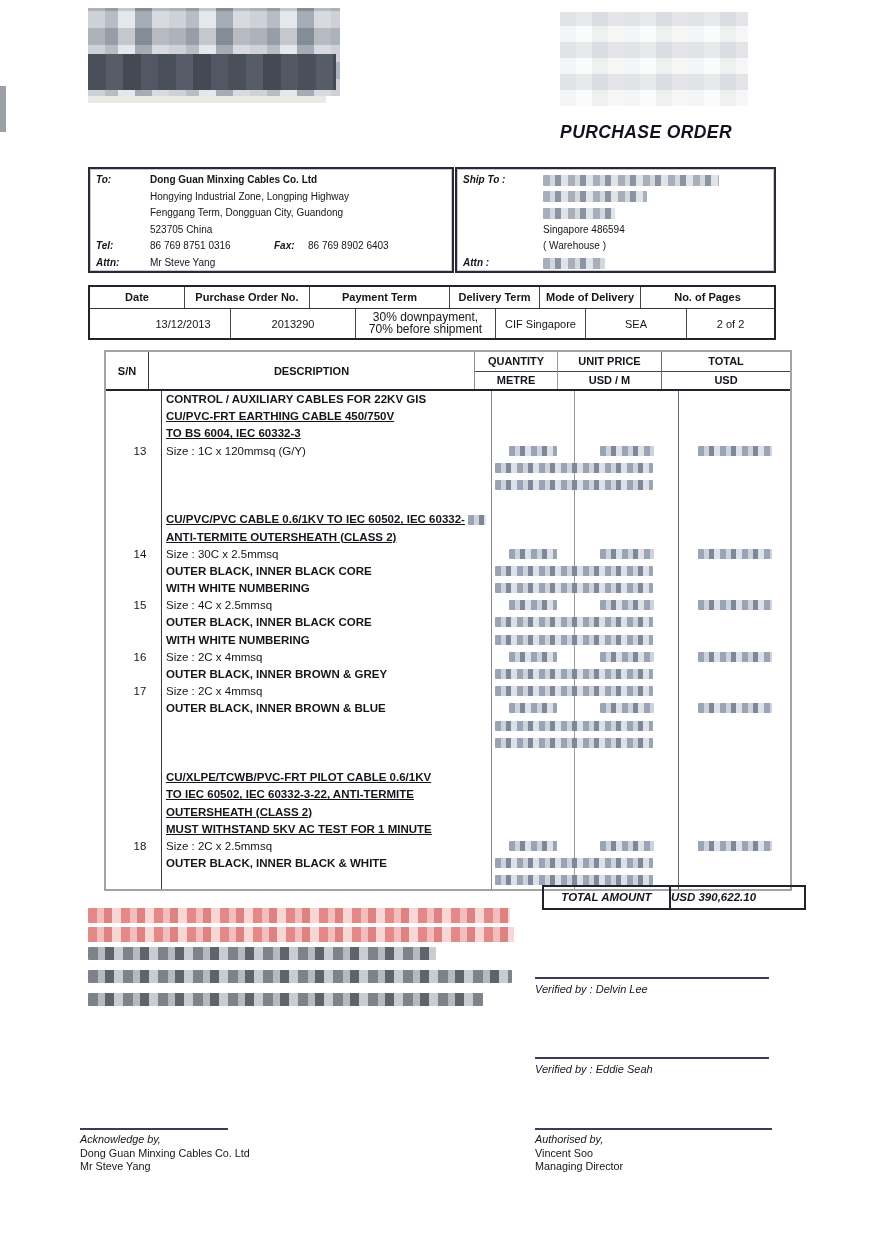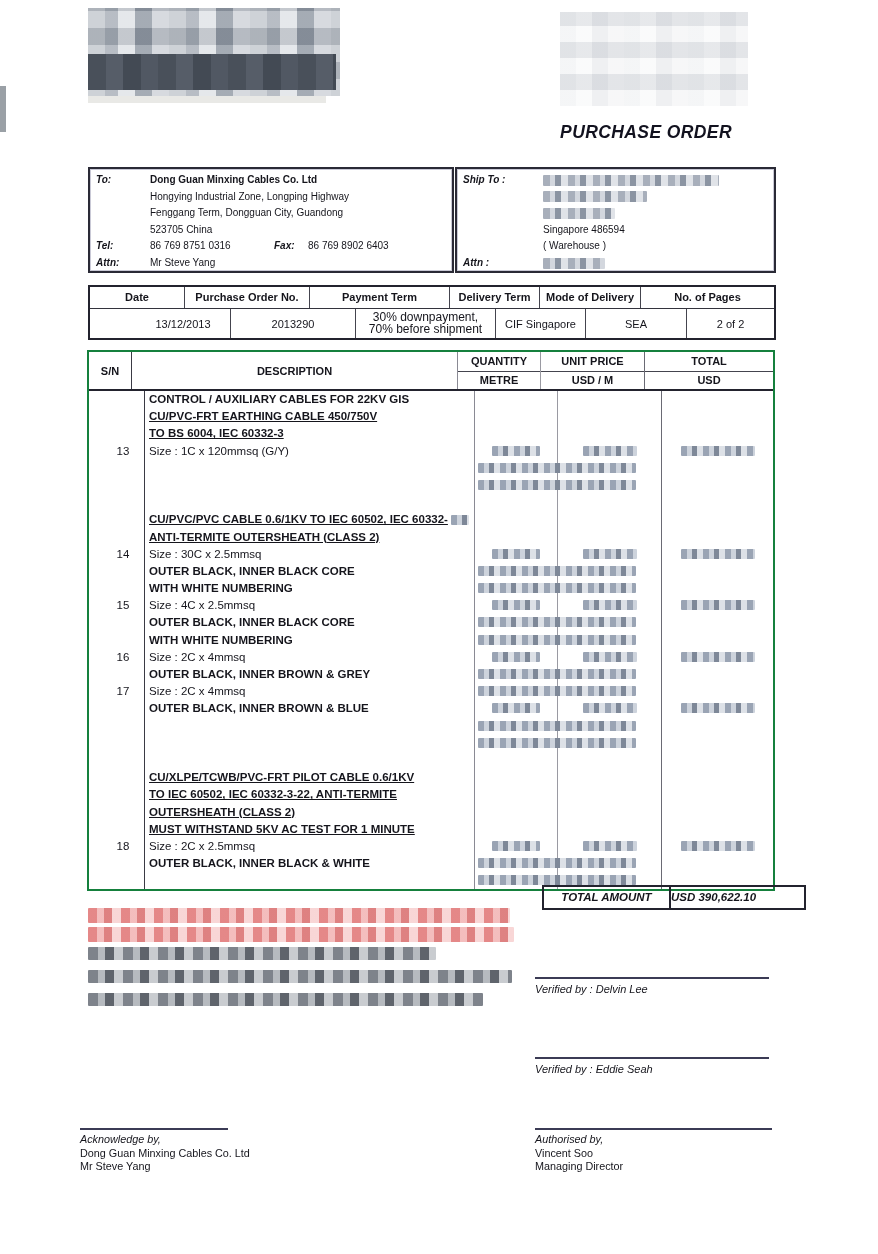--- a/index.html
+++ b/index.html
@@ -59,21 +59,21 @@
   .info-row.h{height:21px;line-height:21px;border-bottom:1.2px solid #33333d;font-weight:bold;}
   .info-row.v{height:29px;padding-left:46px;}
   .info-col{display:flex;flex-direction:column;justify-content:center;text-align:center;border-right:1.2px solid #44444e;}
   .info-col:last-child{border-right:none;}
   .info-col:nth-child(1){flex:0 0 94px;} .info-col:nth-child(2){flex:0 0 124px;}
   .info-col:nth-child(3){flex:0 0 139px;} .info-col:nth-child(4){flex:0 0 89px;}
   .info-col:nth-child(5){flex:0 0 100px;} .info-col:nth-child(6){flex:1;}
   .small-line{font-size:12px;line-height:11.5px;}
 
   
-  .items-table{left:87px;top:350px;width:684px;border:2px solid #15803d;}
+  .items-table{left:104px;top:350px;width:684px;border:2px solid #a3a3a3;}
   .items-head{display:flex;height:37px;border-bottom:2.5px solid #23232e;font-size:11px;font-weight:bold;}
   .hc{text-align:center;}
   .h-sn{flex:0 0 42px;border-right:1.5px solid #3a3a44;display:flex;align-items:center;justify-content:center;}
   .h-desc{flex:0 0 325px;border-right:1.5px solid #8a8a94;display:flex;align-items:center;justify-content:center;}
   .h2{display:flex;flex-direction:column;}
   .h-qty{flex:0 0 82px;border-right:1.5px solid #9a9aa2;}
   .h-unit{flex:0 0 103px;border-right:1.5px solid #6a6a74;}
   .h-total{flex:1;}
   .h2 .top{height:19px;line-height:19px;border-bottom:1.2px solid #44444e;}
   .h2 .bot{height:17px;line-height:17px;}

